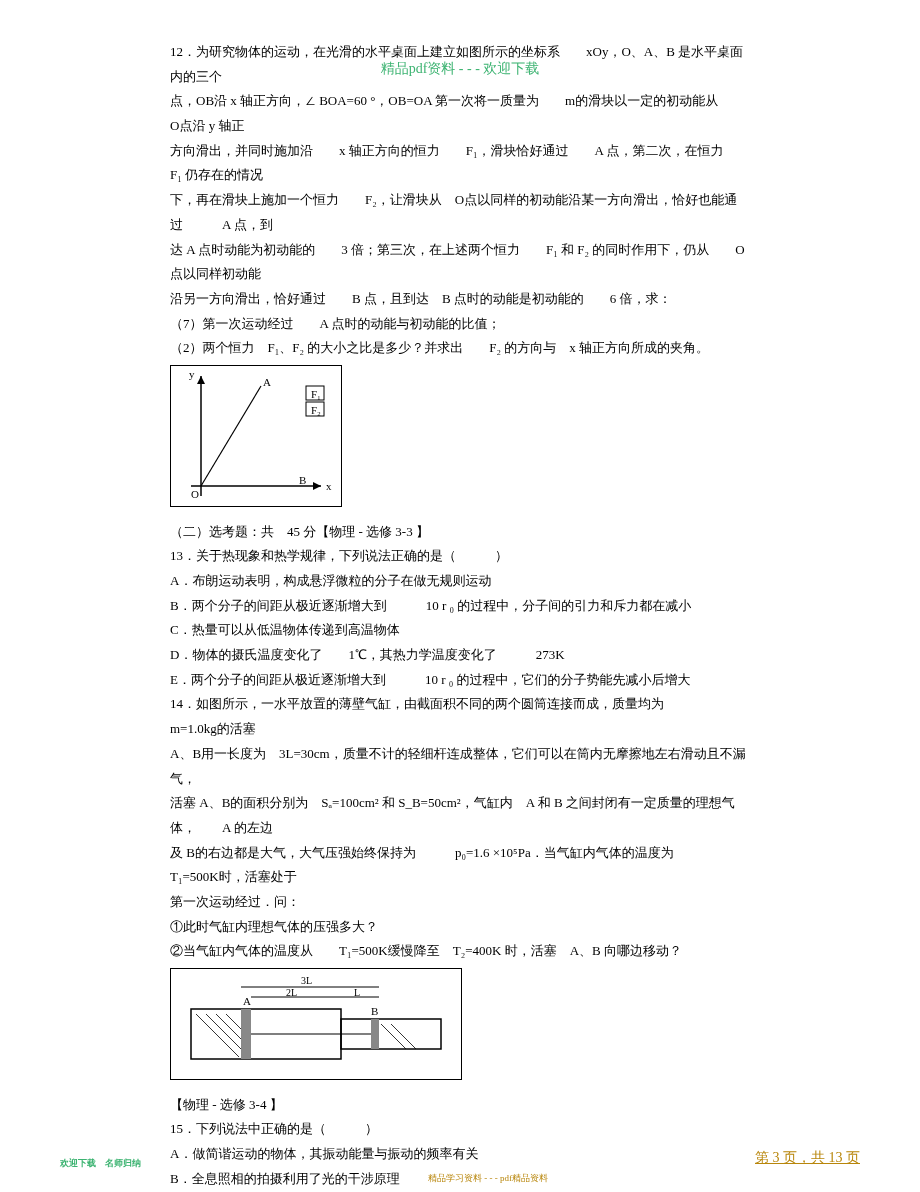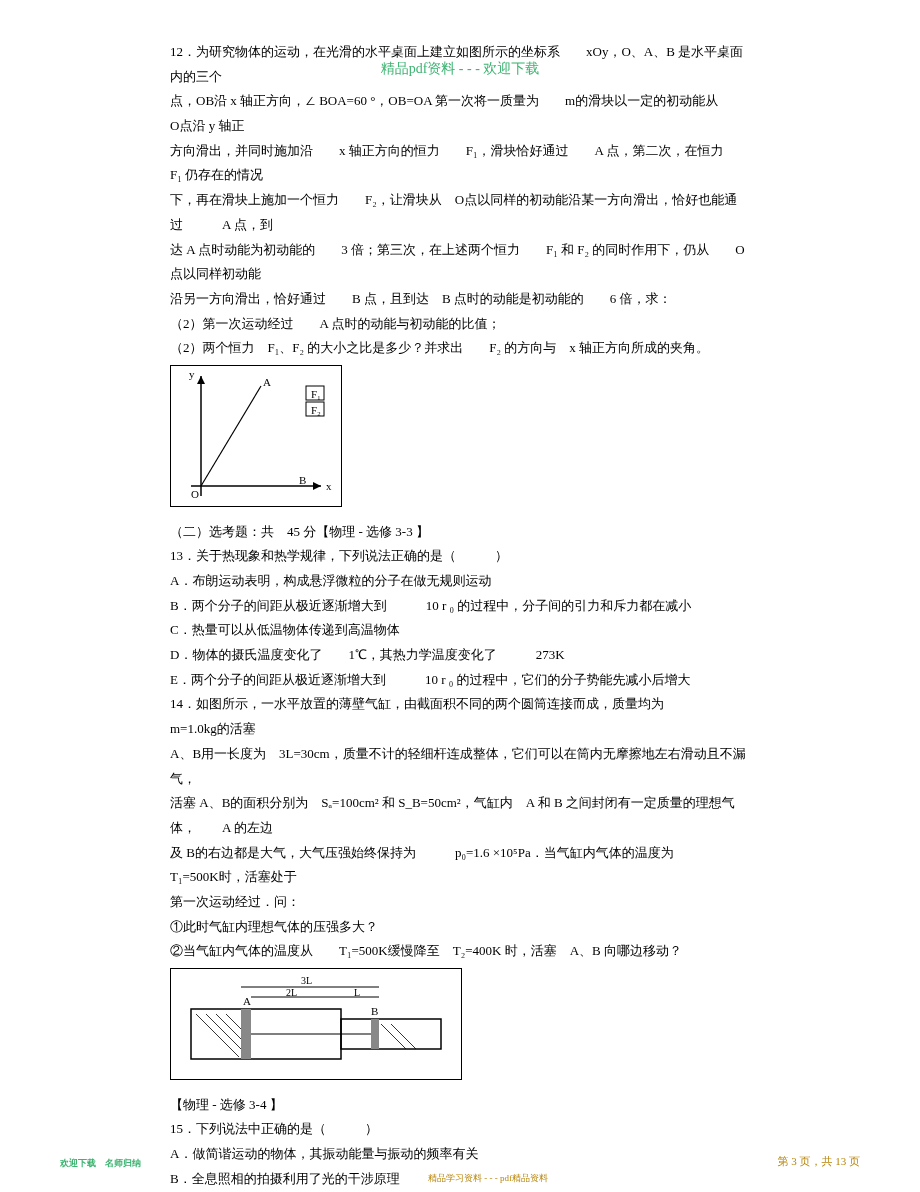--- a/index.html
+++ b/index.html
@@ -27,22 +27,23 @@
     bottom: 20px;
     left: 60px;
     font-size: 9px;
     color: #3cb371;
     font-weight: bold;
   }
   .footer-right {
     position: absolute;
     bottom: 20px;
     right: 60px;
-    font-size: 11px;
+    font-size: 14px;
     color: #b8860b;
+    text-decoration: underline;
   }
   .footer-center {
     position: absolute;
     bottom: 5px;
     left: 50%;
     transform: translateX(-50%);
     font-size: 9px;
     color: #b8860b;
     margin-left: 28px;
   }
@@ -59,21 +60,21 @@
 
 <div class="header-small">精品pdf资料 - - - 欢迎下载</div>
 
 
 <p>12．为研究物体的运动，在光滑的水平桌面上建立如图所示的坐标系　　xOy，O、A、B 是水平桌面内的三个</p>
 <p>点，OB沿 x 轴正方向，∠ BOA=60 °，OB=OA 第一次将一质量为　　m的滑块以一定的初动能从　　O点沿 y 轴正</p>
 <p>方向滑出，并同时施加沿　　x 轴正方向的恒力　　F₁，滑块恰好通过　　A 点，第二次，在恒力　　F₁ 仍存在的情况</p>
 <p>下，再在滑块上施加一个恒力　　F₂，让滑块从　O点以同样的初动能沿某一方向滑出，恰好也能通过　　　A 点，到</p>
 <p>达 A 点时动能为初动能的　　3 倍；第三次，在上述两个恒力　　F₁ 和 F₂ 的同时作用下，仍从　　O点以同样初动能</p>
 <p>沿另一方向滑出，恰好通过　　B 点，且到达　B 点时的动能是初动能的　　6 倍，求：</p>
-<p>（2）第一次运动经过　　A 点时的动能与初动能的比值；</p>
+<p>（7）第一次运动经过　　A 点时的动能与初动能的比值；</p>
 <p>（2）两个恒力　F₁、F₂ 的大小之比是多少？并求出　　F₂ 的方向与　x 轴正方向所成的夹角。</p>
 
 
 <svg class="svg-fig" width="170" height="140" viewBox="0 0 170 140">
   <line x1="20" y1="120" x2="150" y2="120" stroke="#000" stroke-width="1.5"></line>
   <polygon points="150,120 142,116 142,124" fill="#000"></polygon>
   <line x1="30" y1="130" x2="30" y2="10" stroke="#000" stroke-width="1.5"></line>
   <polygon points="30,10 26,18 34,18" fill="#000"></polygon>
   <text x="155" y="124" font-size="11">x</text>
   <text x="18" y="12" font-size="11">y</text>

